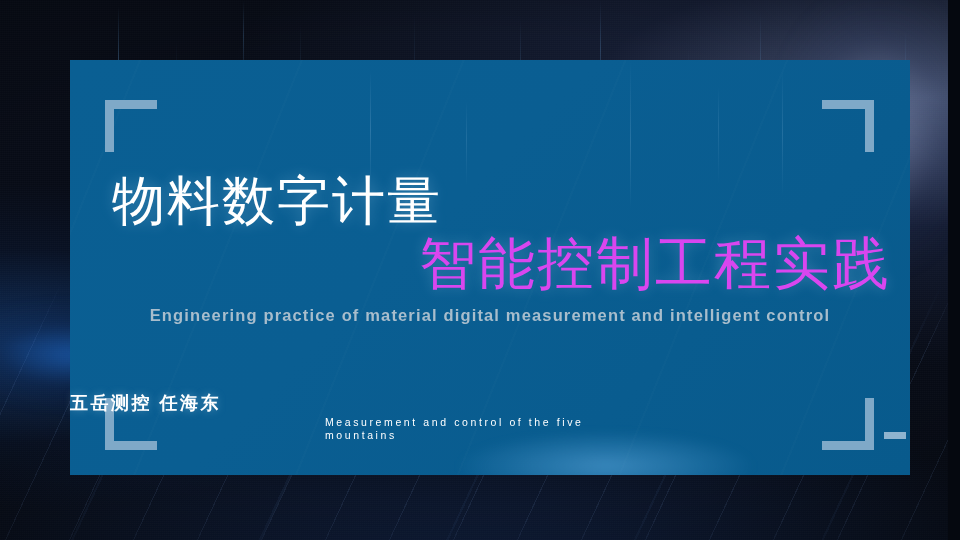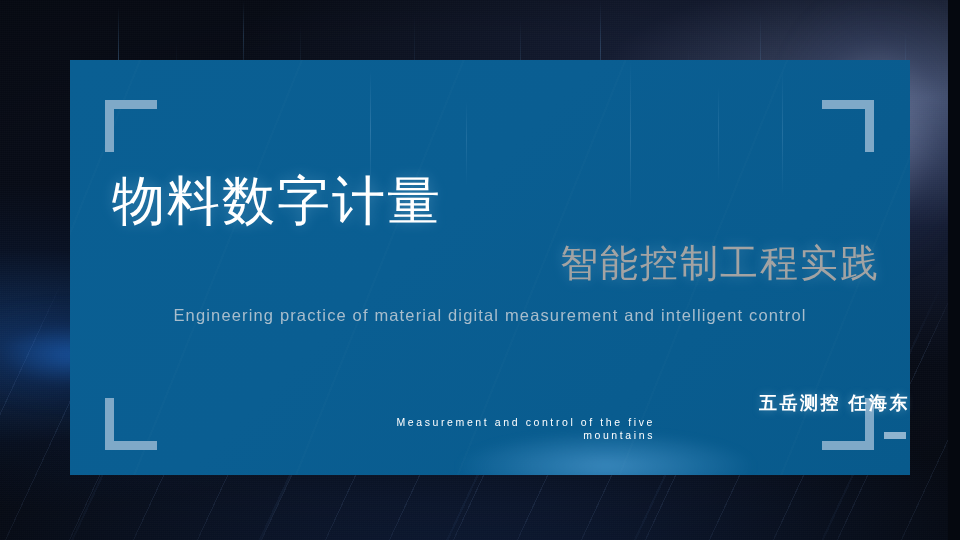--- a/index.html
+++ b/index.html
@@ -146,38 +146,38 @@
 
   
   .title-wrap{position:absolute;left:70px;top:170px;width:840px;}
   .title-line1{
     color:#ffffff;font-size:53px;line-height:62px;
     letter-spacing:2px;padding-left:42px;
     text-shadow:0 0 14px rgba(180,225,255,.30);
     white-space:nowrap;
   }
   .title-line2{
-    color:#a3a3a3;font-size:38px;line-height:62px;
-    letter-spacing:2px;text-align:right;padding-right:30px;
+    color:#d946ef;font-size:57px;line-height:62px;
+    letter-spacing:2px;text-align:right;padding-right:19px;
     text-shadow:0 0 14px rgba(180,225,255,.30);
     white-space:nowrap;
   }
   .subtitle-en{
     position:absolute;left:70px;top:306px;width:840px;
     text-align:center;color:#a8bdcc;
-    font-size:16.5px;letter-spacing:1.15px;white-space:nowrap;
+    font-size:16.5px;letter-spacing:1.15px;white-space:nowrap;font-weight:bold;
   }
   .location{
     position:absolute;left:70px;top:355px;width:840px;
     text-align:center;color:#ffffff;
     font-size:19px;letter-spacing:1px;
   }
   .presenter{
     position:absolute;left:70px;top:392px;width:840px;
-    text-align:right;
+    text-align:left;
   }
   .presenter-cn{
     color:#ffffff;font-size:18px;font-weight:bold;letter-spacing:2.5px;
     line-height:22px;
     text-shadow:0 0 8px rgba(200,235,255,.35);
   }
   .presenter-en{
     color:#ffffff;font-size:10.5px;font-weight:normal;letter-spacing:2.6px;
     line-height:13px;margin-top:2px;
     font-family:"Liberation Sans","DejaVu Sans",sans-serif;

